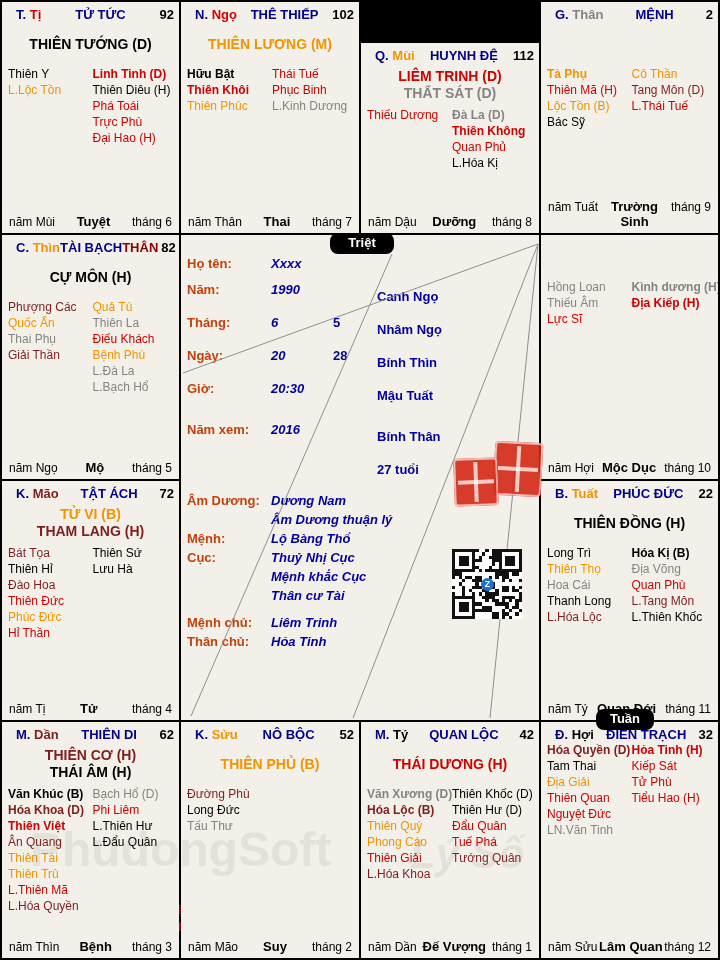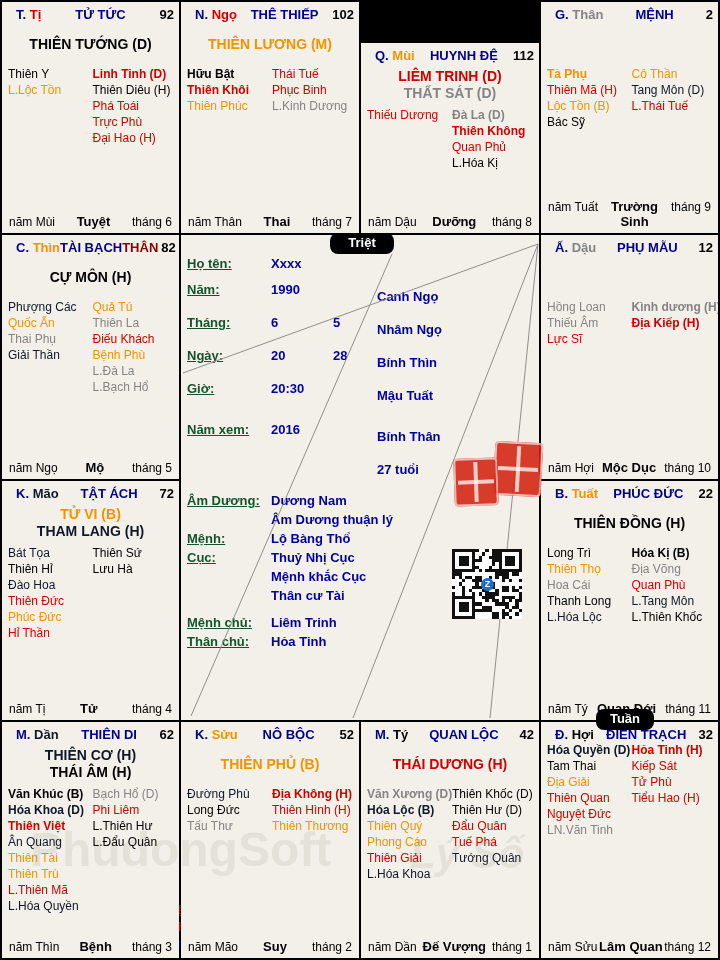--- a/index.html
+++ b/index.html
@@ -10,27 +10,27 @@
   .stem{color:#00008B;}
   .house{flex:1;text-align:center;color:#00008B;}
   .numwrap{color:#000;text-align:right;}
   .extra{color:#8B0000;margin-right:3px;}
   .mains{height:44px;display:flex;flex-direction:column;justify-content:center;text-align:center;font-weight:bold;font-size:14px;line-height:17px;}
   .cols{display:flex;padding:0 2px 0 6px;font-size:12px;line-height:16px;}
   .col{width:50%;}
   .st{white-space:nowrap;}
   .b{font-weight:bold;}
   .cell-foot{position:absolute;left:0;right:0;bottom:4px;display:flex;align-items:baseline;padding:0 7px;font-size:12px;color:#000;}
-  .cell-foot .stage{flex:1;text-align:center;font-weight:bold;font-size:13px;}.c-red{color:#D10000}.c-orange{color:#F29400}.c-green{color:#0f172a}
+  .cell-foot .stage{flex:1;text-align:center;font-weight:bold;font-size:13px;}.c-red{color:#D10000}.c-orange{color:#F29400}.c-green{color:#7f1d1d}
   .c-gray{color:#848484}.c-black{color:#000}
   #center{grid-area:2 / 2 / span 2 / span 2;position:relative;background:#f2f0e8;}
   #info{position:absolute;left:6px;top:16px;right:6px;font-size:13px;font-weight:bold;}
   .irow{display:flex;line-height:26px;}
-  .irow .lab{width:84px;color:#14532d;text-decoration:underline;}
-  .irow .v1{width:62px;color:#0000A0;}
+  .irow .lab{width:84px;color:#c2410c;}
+  .irow .v1{width:62px;color:#0000A0;font-style:italic;}
   .irow .v2{width:44px;color:#0000A0;}
   .irow .v3{flex:1;color:#0000A0;margin-top:7px;}
   .irow.wide .v1{flex:1;width:auto;}
   .sect{margin-bottom:8px;}
   .tight .irow{line-height:19px;}
   #contact{position:absolute;left:6px;bottom:6px;font-size:13px;font-weight:bold;line-height:17px;}
   .ct-red{color:#D10000}.ct-blue{color:#0000C8}
   .seal{position:absolute;z-index:3;border-radius:4px;background:#d42412;opacity:.88;
         box-shadow:inset 0 0 0 2px rgba(255,255,255,.65);}
   .seal::before,.seal::after{content:"";position:absolute;background:rgba(255,255,255,.75);}
@@ -742,25 +742,20 @@
           <div class="st c-gray">L.Bạch Hổ</div>
         </div>
       </div>
       <div class="cell-foot">
         <span>năm Ngọ</span>
         <span class="stage">Mộ</span>
         <span>tháng 5</span>
       </div>
     </div>
     <div class="cell" style="grid-area: 2 / 4;">
-      <div class="cell-head">
-        <span class="stem">Ấ. <span class="c-gray">Dậu</span></span>
-        <span class="house">PHỤ MẪU</span>
-        <span class="numwrap">12</span>
-      </div>
       <div class="mains"></div>
       <div class="cols">
         <div class="col">
           <div class="st c-gray">Hồng Loan</div>
           <div class="st c-gray">Thiếu Âm</div>
           <div class="st c-red">Lực Sĩ</div>
         </div>
         <div class="col">
           <div class="st c-gray b">Kình dương (H)</div>
           <div class="st c-red b">Địa Kiếp (H)</div>
@@ -875,25 +870,20 @@
       </div>
       <div class="mains">
         <div class="c-orange">THIÊN PHỦ (B)</div>
       </div>
       <div class="cols">
         <div class="col">
           <div class="st c-green">Đường Phù</div>
           <div class="st c-black">Long Đức</div>
           <div class="st c-gray">Tấu Thư</div>
         </div>
-        <div class="col">
-          <div class="st c-red b">Địa Không (H)</div>
-          <div class="st c-red">Thiên Hình (H)</div>
-          <div class="st c-orange">Thiên Thương</div>
-        </div>
       </div>
       <div class="cell-foot">
         <span>năm Mão</span>
         <span class="stage">Suy</span>
         <span>tháng 2</span>
       </div>
     </div>
     <div class="cell" style="grid-area: 4 / 3;">
       <div class="cell-head">
         <span class="stem">M. <span class="c-black">Tý</span></span>

